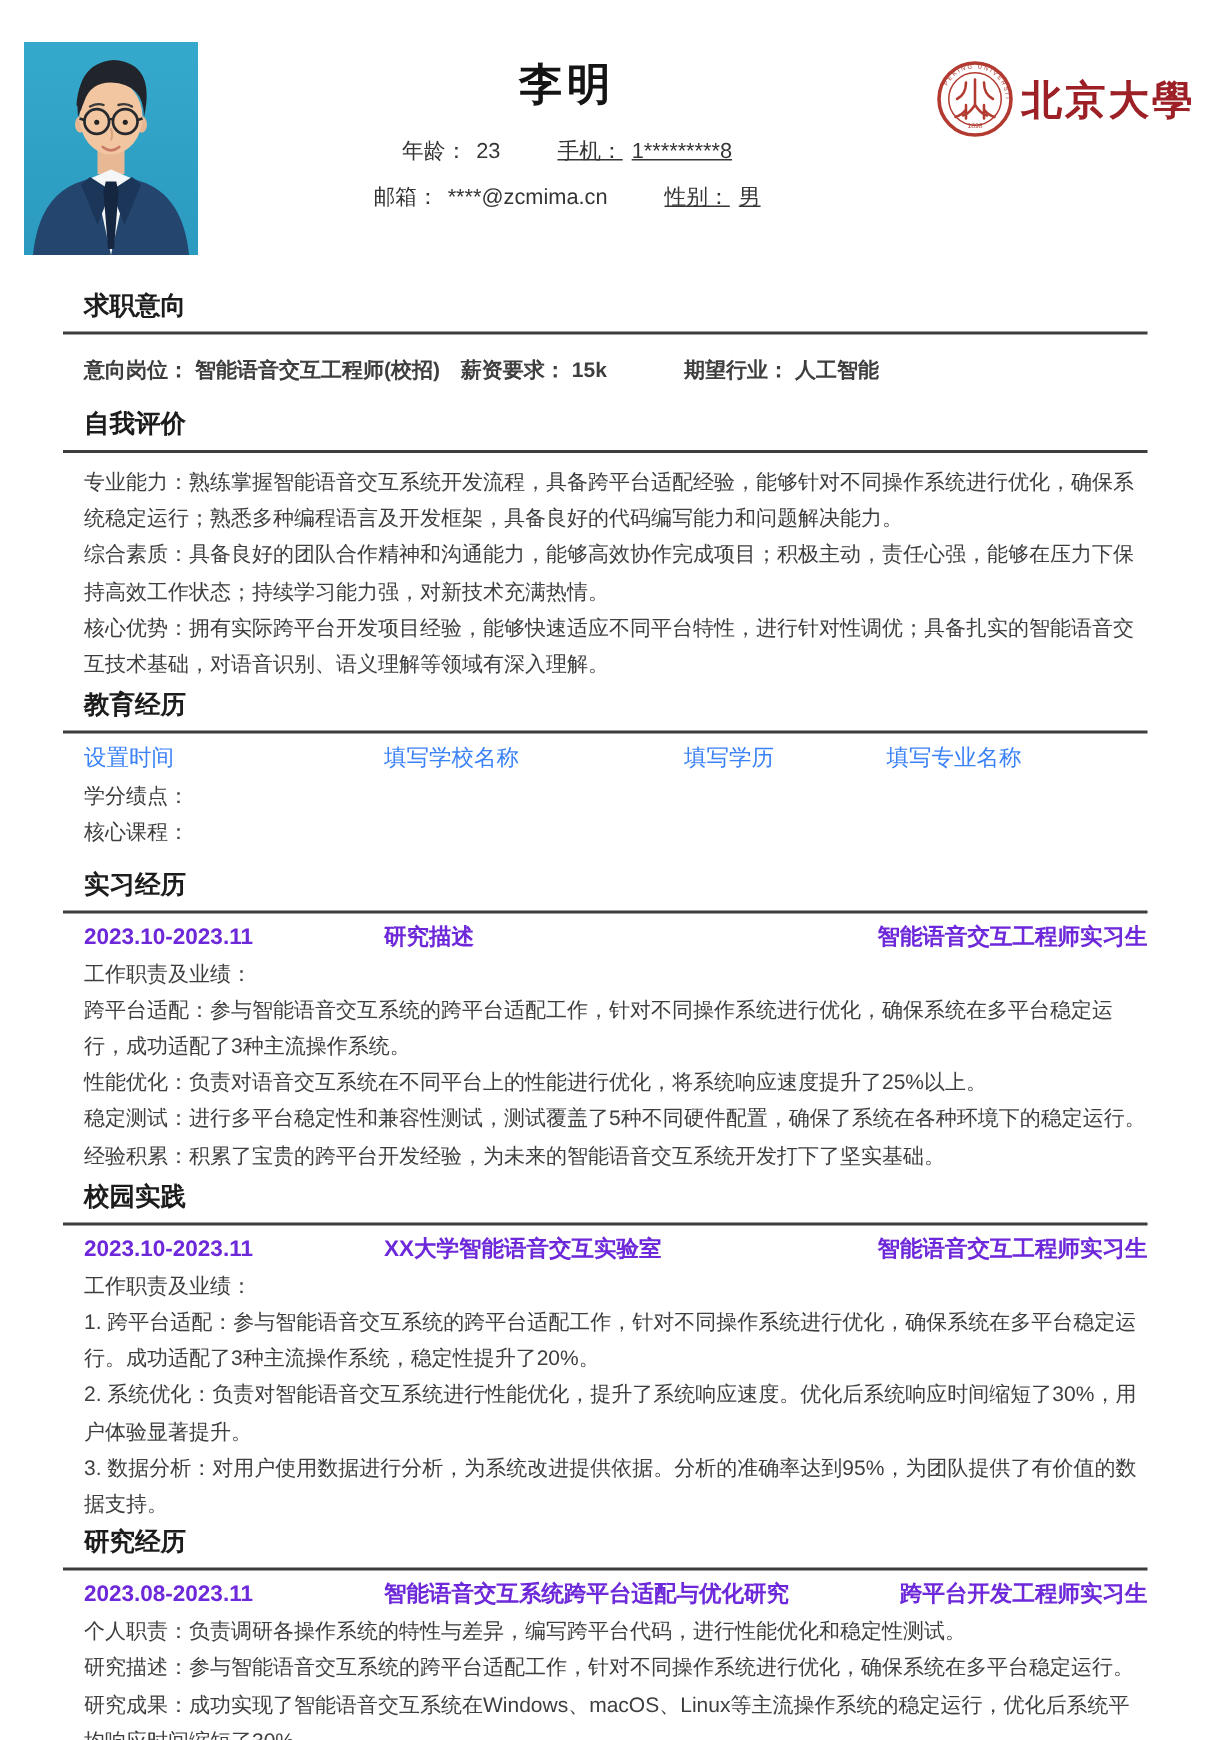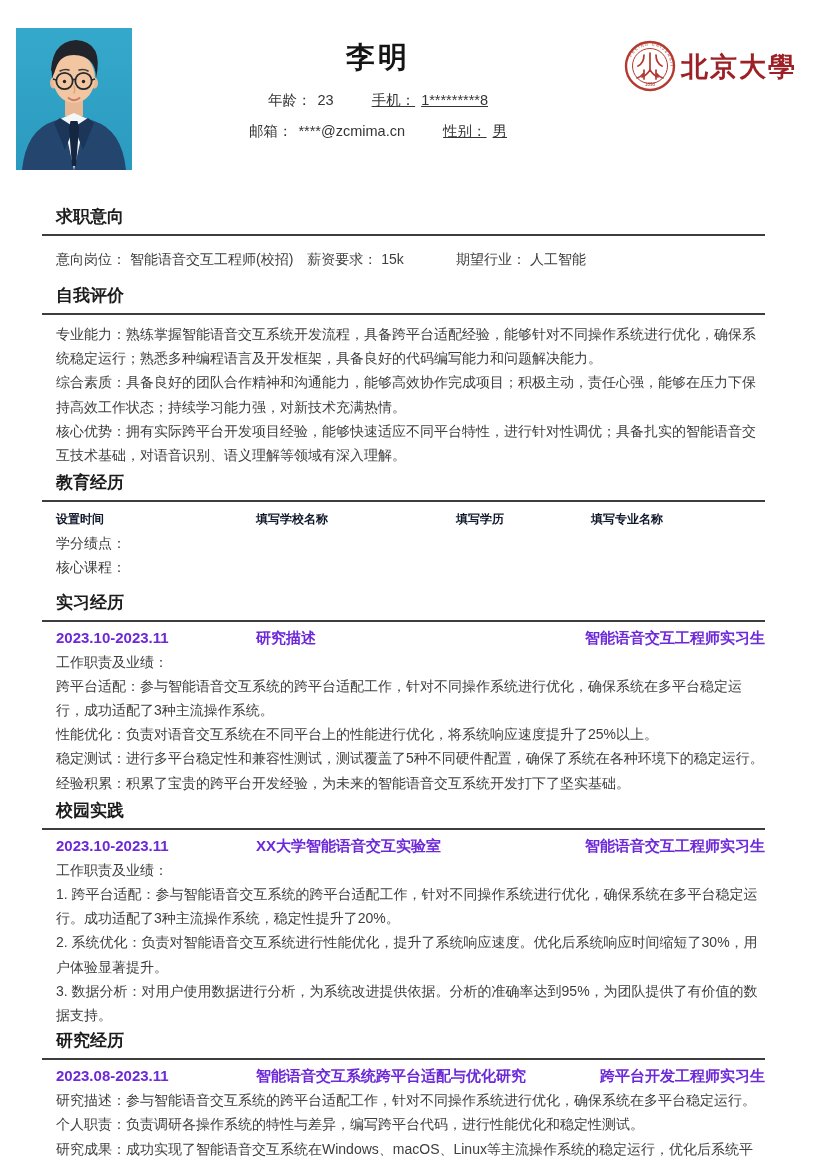--- a/index.html
+++ b/index.html
@@ -29,31 +29,31 @@
   }
   
   .sec { margin-left:42px; margin-right:55px; }
   .sec-head {
     font-size:17px; font-weight:bold; color:#1c1c1c; line-height:22px;
     padding:0 0 6px 14px; border-bottom:2px solid #3d3d3d;
   }
   .sec-body { padding-left:14px; font-size:14px; line-height:24.2px; color:#3e3e3e; }
   .line { margin:0; }
   
-  .sec-job .sec-head { margin-top:36px; }
-  .job-row { position:relative; margin-top:11px; line-height:24px; }
+  .sec-job .sec-head { margin-top:23px; }
+  .job-row { position:relative; margin-top:11px; line-height:24px;font-weight:bold; }
   .job-row .salary-group { margin-left:10px; }
   .job-row .industry-group { position:absolute; left:400px; top:0; }
   .kv .lbl { margin-right:4px; }
   
   .sec-self .sec-head { margin-top:14px; }
   .sec-self .sec-body { margin-top:7px; }
   
   .sec-edu .sec-head { margin-top:5px; }
-  .edu-cols { display:flex; margin-top:5px; font-size:12px; font-weight:bold; color:#0f172a; line-height:24px; }
+  .edu-cols { display:flex; margin-top:5px; font-size:15px; font-weight:normal; color:#3b82f6; line-height:24px; }
   .edu-cols .c1 { width:200px; } .edu-cols .c2 { width:200px; }
   .edu-cols .c3 { width:135px; } .edu-cols .c4 { flex:1; }
   
   .exp-row { display:flex; font-size:15px; font-weight:bold; color:#6d28d9; line-height:24px; margin-top:4px; }
   .exp-row .date { width:200px; flex:0 0 200px; }
   .exp-row .org { flex:1; }
   .exp-row .role { margin-left:auto; text-align:left; white-space:nowrap; }
   .sec-intern .sec-head { margin-top:12px; }
   .sec-campus .sec-head { margin-top:5px; }
   .sec-research .sec-head { margin-top:3px; }
@@ -213,19 +213,19 @@
   </div>
 
   <div class="sec sec-research">
     <div class="sec-head">研究经历</div>
     <div class="sec-body">
       <div class="exp-row">
         <span class="date">2023.08-2023.11</span>
         <span class="org">智能语音交互系统跨平台适配与优化研究</span>
         <span class="role">跨平台开发工程师实习生</span>
       </div>
+      <p class="line">个人职责：负责调研各操作系统的特性与差异，编写跨平台代码，进行性能优化和稳定性测试。</p>
       <p class="line">研究描述：参与智能语音交互系统的跨平台适配工作，针对不同操作系统进行优化，确保系统在多平台稳定运行。</p>
-      <p class="line">个人职责：负责调研各操作系统的特性与差异，编写跨平台代码，进行性能优化和稳定性测试。</p>
       <p class="line">研究成果：成功实现了智能语音交互系统在Windows、macOS、Linux等主流操作系统的稳定运行，优化后系统平均响应时间缩短了30%。</p>
     </div>
   </div>
 
 </div>
 
 </body></html>

